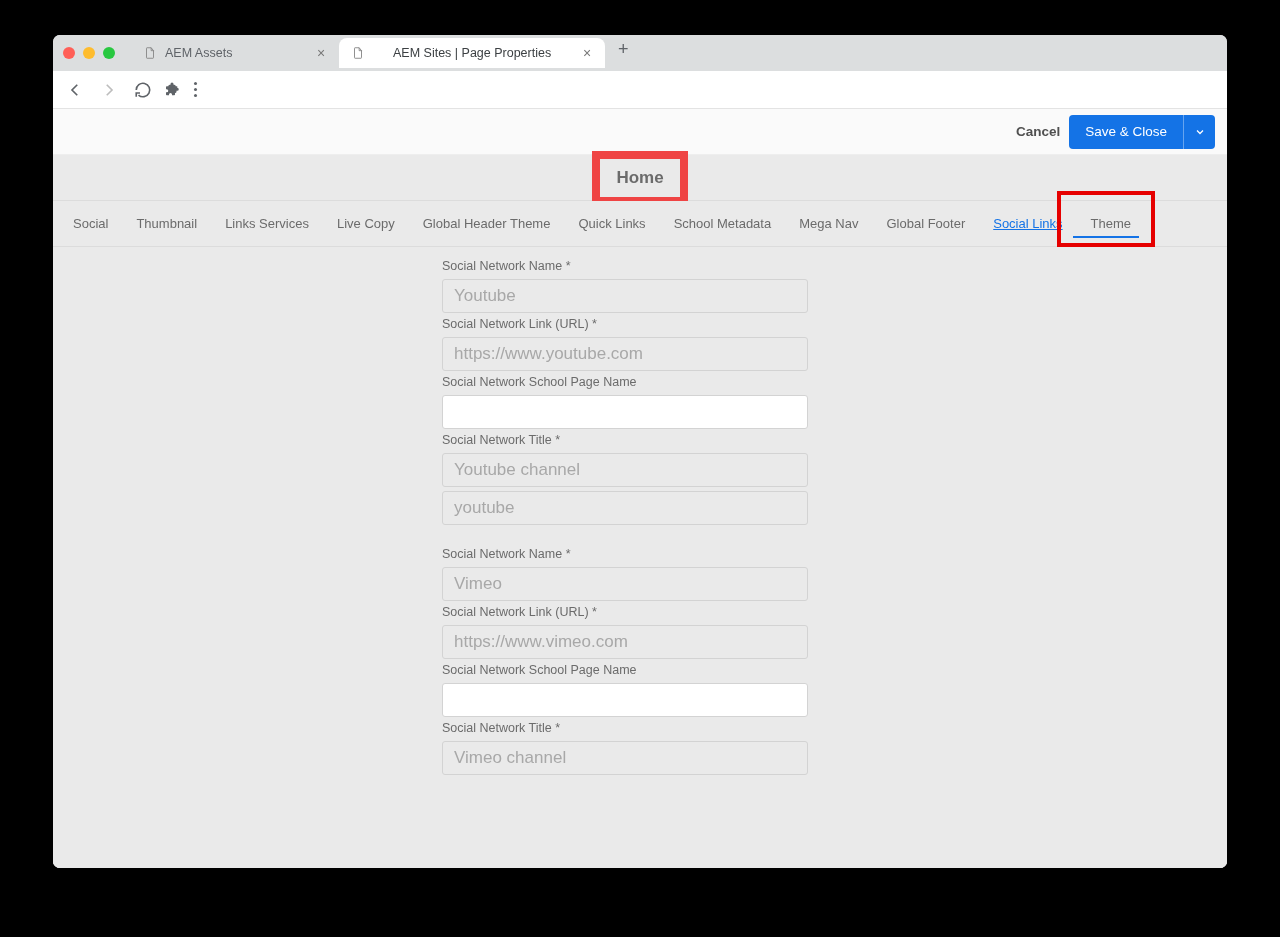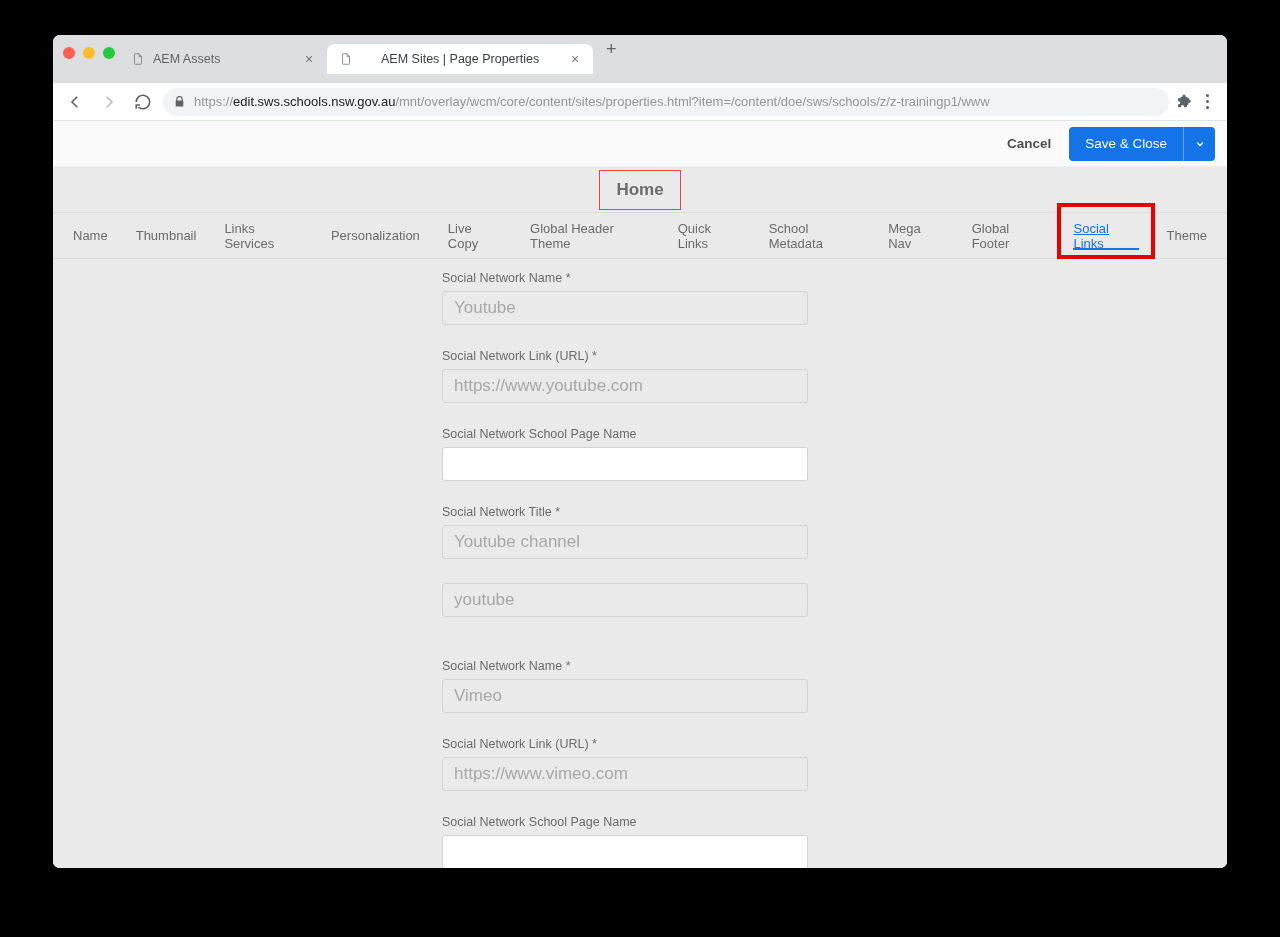--- a/index.html
+++ b/index.html
@@ -23,24 +23,25 @@
     width: 1174px;
     height: 833px;
     background: #fff;
     border-radius: 7px;
     overflow: hidden;
     box-shadow: 0 0 0 1px rgba(0,0,0,0.05);
   }
 
   
   .tab-strip {
-    height: 48px;
+    height: 36px;
     background: #dcdedf;
     display: flex;
     align-items: flex-start;
+    padding-left: 12px;
     position: relative;
   }
   .traffic-lights {
     position: absolute;
     left: 10px;
     top: 12px;
     display: flex;
     gap: 8px;
   }
   .tl-dot { width: 12px; height: 12px; border-radius: 50%; }
@@ -145,21 +146,21 @@
     display: flex;
     flex-direction: column;
   }
   .app-header {
     height: 46px;
     background: #fafafa;
     display: flex;
     align-items: center;
     justify-content: flex-end;
     padding: 0 12px;
-    gap: 12px;
+    gap: 3px;
     border-bottom: 1px solid #eee;
   }
   .btn-cancel {
     color: #505050;
     font-size: 13.5px;
     font-weight: 600;
     padding: 8px 6px;
   }
   .btn-save-group {
     display: flex;
@@ -192,21 +193,21 @@
     border-bottom: 1px solid #dcdcdc;
     position: relative;
   }
   .page-title {
     font-size: 17px;
     font-weight: 700;
     color: #6b6b6b;
   }
   .page-title-hl {
     position: absolute;
-    border: 1px solid #ef4444;
+    border: 8px solid #ef4444;
     padding: 9px 16px;
     pointer-events: none;
   }
 
   .tabs-nav {
     background: #eaeaea;
     display: flex;
     align-items: center;
     padding: 0 6px;
     height: 46px;
@@ -245,21 +246,21 @@
     background: #eaeaea;
     padding: 12px 0 0 0;
     display: flex;
     justify-content: center;
   }
   .form-col {
     width: 366px;
     margin-left: -30px;
   }
   .fld {
-    margin-bottom: 24px;
+    margin-bottom: 4px;
   }
   .fld label {
     display: block;
     font-size: 12.5px;
     color: #6b6b6b;
     margin-bottom: 6px;
   }
   .fld input[type="text"] {
     width: 100%;
     height: 34px;
@@ -325,30 +326,20 @@
         <svg viewBox="0 0 24 24" fill="none" stroke="currentColor" stroke-width="2.2">
             <path d="M9 5l7 7-7 7"></path>
           </svg>
       </div>
       <div class="nav-btn">
         <svg viewBox="0 0 24 24" fill="none" stroke="currentColor" stroke-width="2.2">
             <path d="M3 12a9 9 0 1 1 3 6.7"></path>
             <path d="M3 21v-5h5"></path>
           </svg>
       </div>
-      <div class="addr">
-        <span class="lock-icon">
-          <svg viewBox="0 0 24 24" fill="currentColor">
-              <path d="M6 10V8a6 6 0 1 1 12 0v2h1v11H5V10h1zm2 0h8V8a4 4 0 1 0-8 0v2z"></path>
-            </svg>
-        </span>
-        <span class="url">
-          <span>https://</span><span class="host">edit.sws.schools.nsw.gov.au</span><span>/mnt/overlay/wcm/core/content/sites/properties.html?item=/content/doe/sws/schools/z/z-trainingp1/www</span>
-        </span>
-      </div>
       <div class="toolbar-right">
         <span class="ext-icon">
           <svg viewBox="0 0 24 24" fill="currentColor">
               <path d="M19 7h-2a2 2 0 0 0-2-2h-1V4a2 2 0 1 0-4 0v1H9a2 2 0 0 0-2 2H5a1 1 0 0 0-1 1v3h1a2 2 0 1 1 0 4H4v3a1 1 0 0 0 1 1h3v-1a2 2 0 1 1 4 0v1h3a1 1 0 0 0 1-1v-2a2 2 0 0 0 2-2v-1h1a2 2 0 1 0 0-4z"></path>
             </svg>
         </span>
         <div class="kebab">
           <span></span>
             <span></span>
             <span></span>
@@ -370,24 +361,23 @@
         </div>
       </div>
 
       <div class="title-bar">
         <div class="page-title-hl">
           <span class="page-title">Home</span>
         </div>
       </div>
 
       <div class="tabs-nav" id="tabs-nav">
-          <div class="nav-tab">Name</div>
+          <div class="nav-tab">Social</div>
           <div class="nav-tab">Thumbnail</div>
           <div class="nav-tab">Links Services</div>
-          <div class="nav-tab">Personalization</div>
           <div class="nav-tab">Live Copy</div>
           <div class="nav-tab">Global Header Theme</div>
           <div class="nav-tab">Quick Links</div>
           <div class="nav-tab">School Metadata</div>
           <div class="nav-tab">Mega Nav</div>
           <div class="nav-tab">Global Footer</div>
           <div class="nav-tab active" id="active-nav-tab">
             <a>Social Links</a>
           </div>
           <div class="nav-tab">Theme</div>

